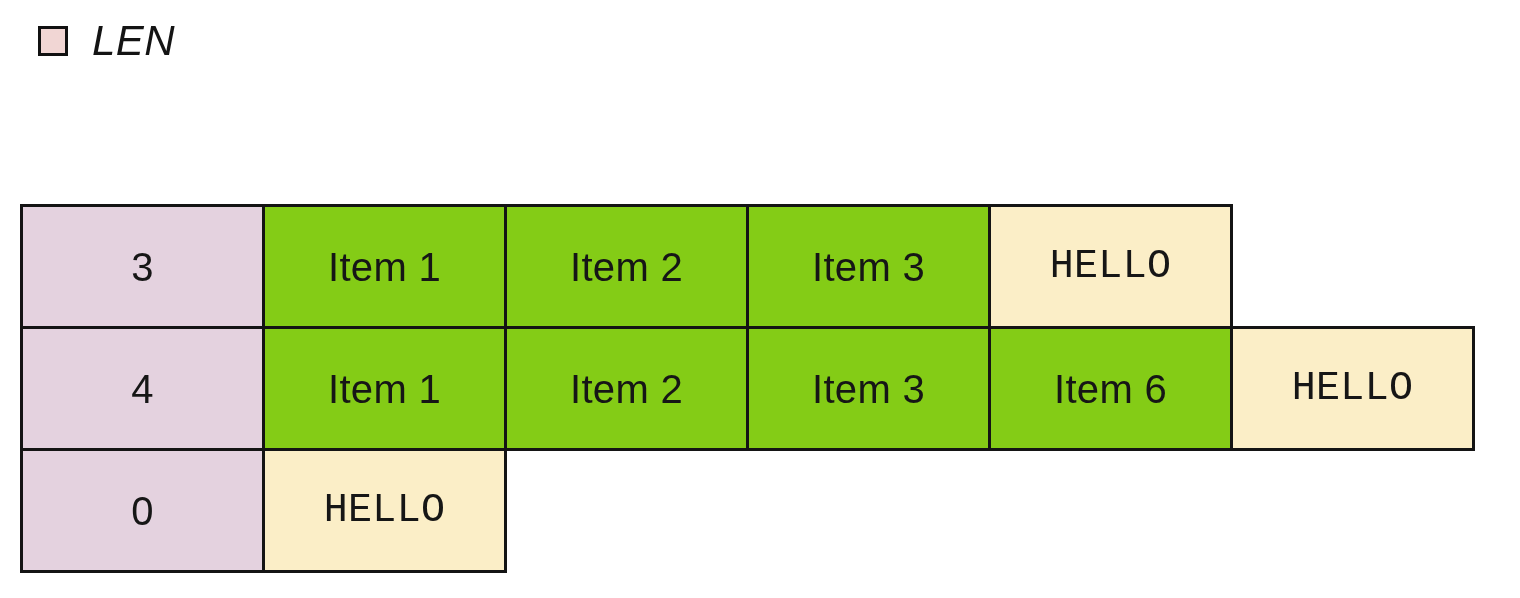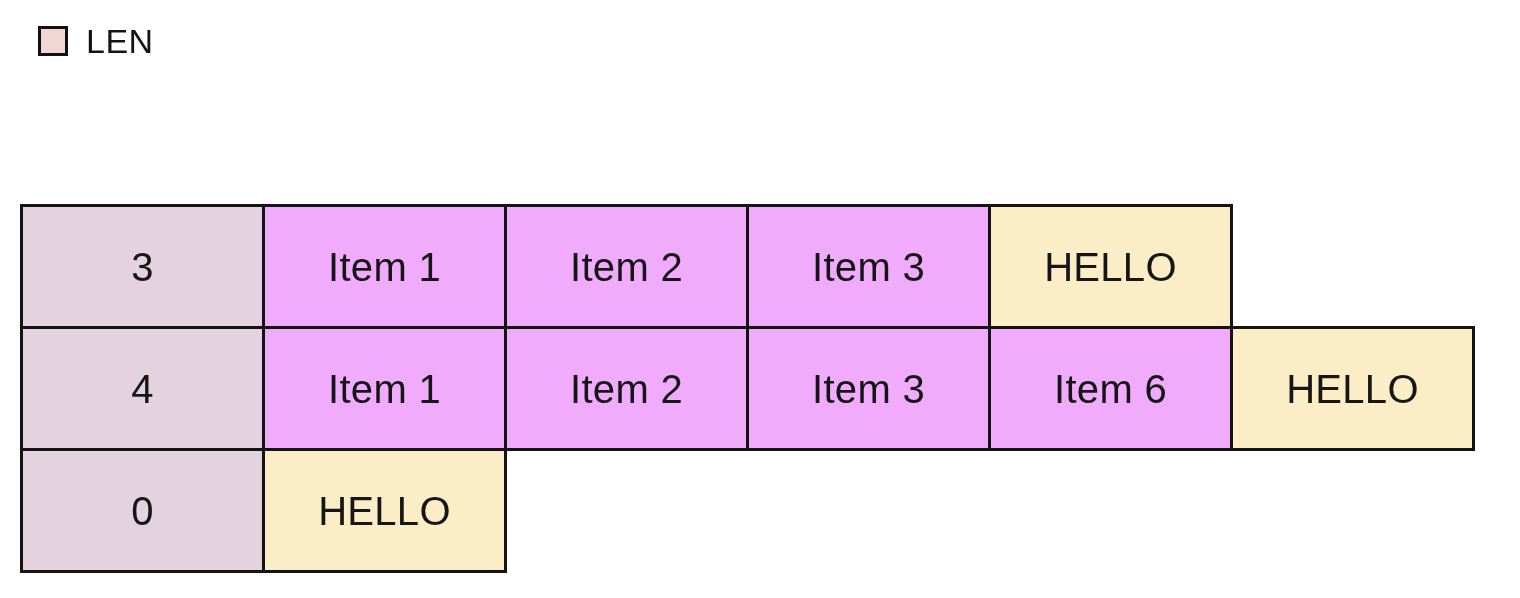--- a/index.html
+++ b/index.html
@@ -32,27 +32,28 @@
     position: absolute;
     left: 0;
     top: 0;
     width: 30px;
     height: 30px;
     box-sizing: border-box;
     border: 3px solid #111111;
   }
   .legend-label {
     position: absolute;
-    left: 48px;
+    left: 54px;
     top: -8px;
-    font-size: 34px;
+    font-size: 42px;
     line-height: 46px;
     letter-spacing: 0.5px;
     color: #141414;
     white-space: nowrap;
+    font-style: italic;
   }
 
   
   #table {
     position: absolute;
     left: 20px;
     top: 204px;
   }
   .trow {
     display: flex;
@@ -70,22 +71,22 @@
     align-items: center;
     justify-content: center;
     font-size: 40px;
     line-height: 1;
     color: #161616;
     letter-spacing: 0.3px;
     white-space: nowrap;
   }
   .cell:first-child { margin-left: 0; }
   .cell.len { background: #e4d2df; }
-  .cell.lst { background: #f0abfc; }
-  .cell.fld { background: #fbeec7; }
+  .cell.lst { background: #84cc16; }
+  .cell.fld { background: #fbeec7; font-family: Liberation Mono, monospace; }
 </style>
 </head>
 <body>
 
 <div id="legend">
     <div class="legend-row">
       <span class="legend-swatch" style="background: rgb(241, 214, 212);"></span>
       <span class="legend-label">LEN</span>
     </div>
   </div>

